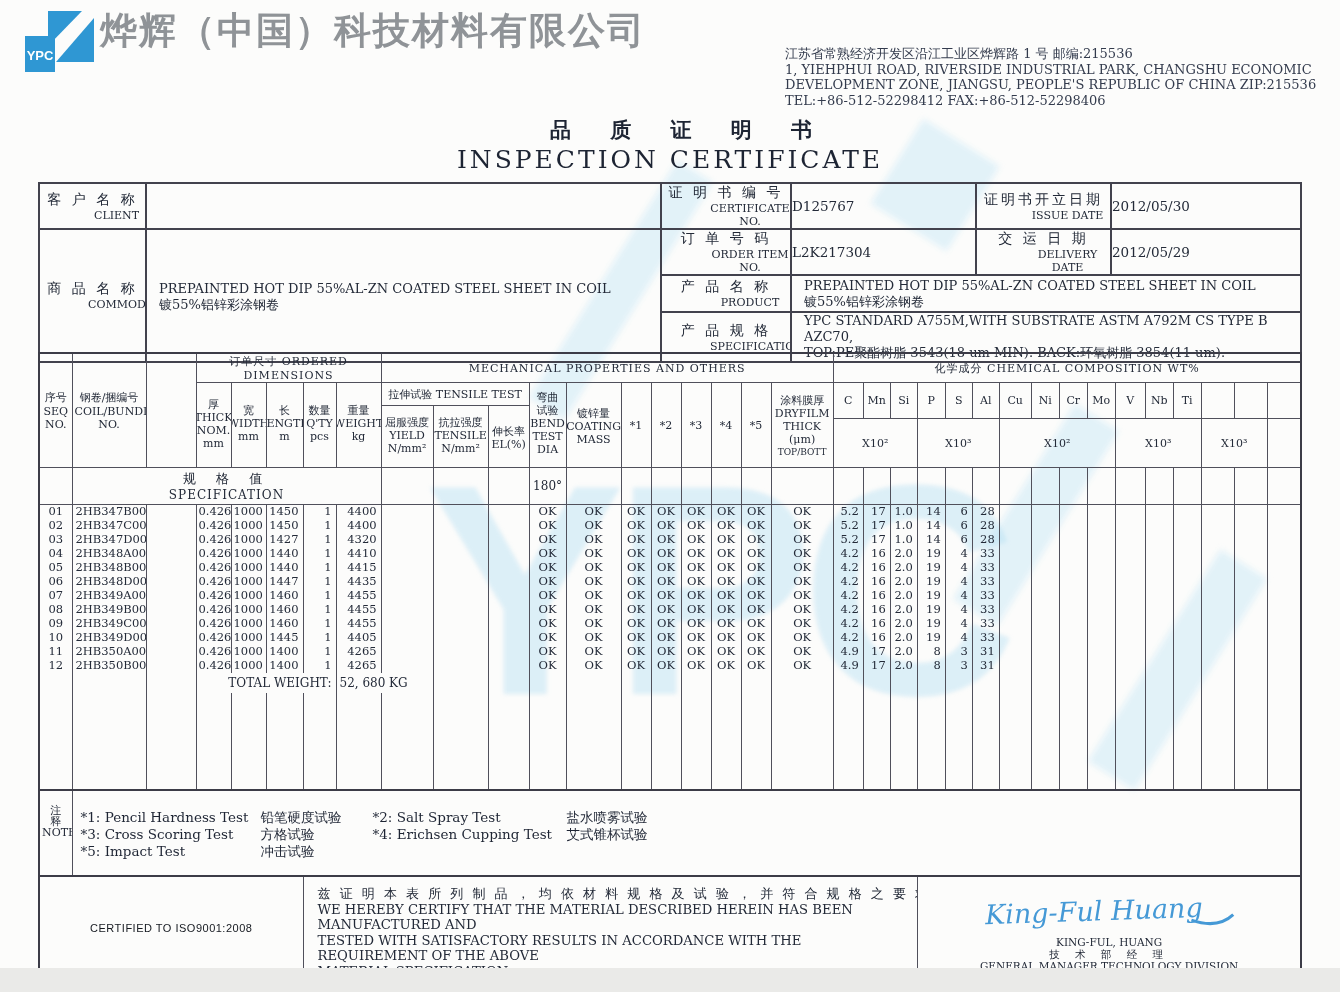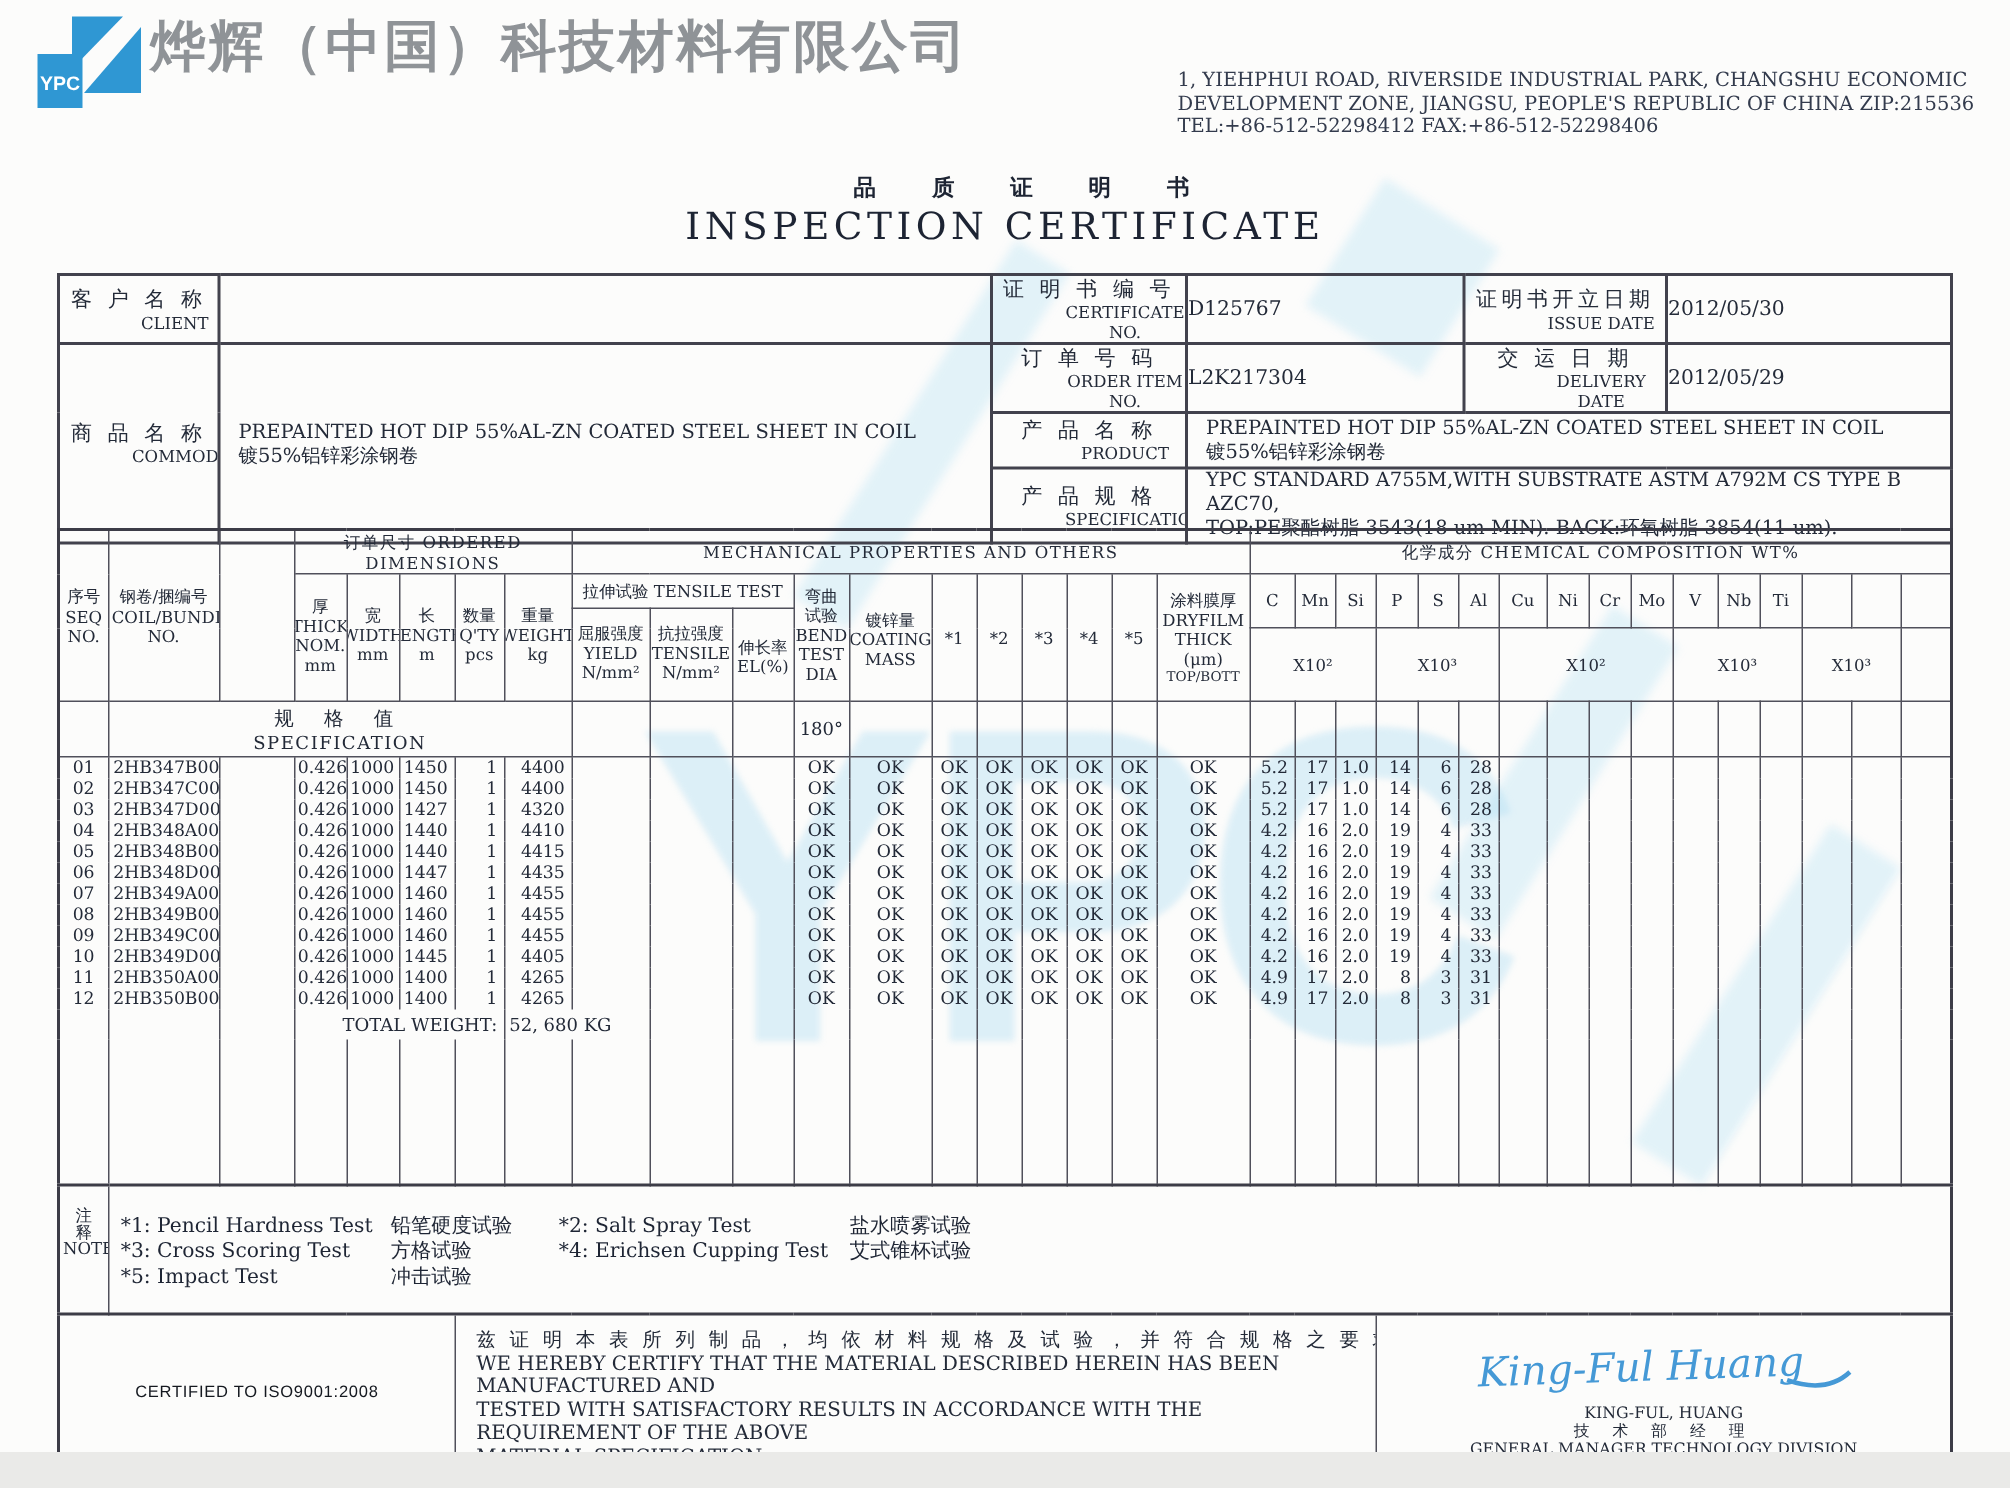--- a/index.html
+++ b/index.html
@@ -18,21 +18,21 @@
   
   .letterhead { position:absolute; left:0; top:0; width:1340px; height:115px; z-index:2; }
   .logo { position:absolute; left:18px; top:8px; }
   .co-cn { position:absolute; left:100px; top:6px; font-size:37px; font-weight:bold;
            letter-spacing:2px; color:#8f9397; white-space:nowrap; }
   .co-en { position:absolute; left:102px; top:47px; font-size:20px; font-weight:bold;
            letter-spacing:1.5px; color:#8f9397; font-family:"Liberation Sans",sans-serif; white-space:nowrap; }
   .addr { position:absolute; left:785px; top:46px; font-size:13px; line-height:15.5px; color:#333b4d; }
 
   .doc-title { position:absolute; left:0; top:116px; width:1340px; text-align:center; z-index:2; }
-  .doc-title .cn { font-size:15px; font-weight:bold; letter-spacing:16px; color:#1d2433;padding-left:38px; }
+  .doc-title .cn { font-size:21px; font-weight:bold; letter-spacing:16px; color:#1d2433;padding-left:38px; }
   .doc-title .en { font-size:25px; letter-spacing:3px; color:#1d2433; margin-top:1px; }
 
   
   table { border-collapse:collapse; table-layout:fixed; background:transparent; }
   .info-table { position:absolute; left:38px; top:182px; width:1262px; z-index:2; }
   .info-table td { border:2px solid #42424d; vertical-align:middle; overflow:hidden; }
   .ilbl { text-align:center; }
   .ilbl .cn { font-size:14px; letter-spacing:3px; }
   .ilbl .en { font-size:11px;margin-left:48px; }
   .ival { font-size:13.5px; }
@@ -98,20 +98,21 @@
 
   <div class="letterhead">
     <svg class="logo" width="82" height="76" viewBox="0 0 82 76">
       <polygon points="30,3 64,3 30,38" fill="#2f97d3"></polygon>
       <polygon points="76,10 76,54 38,54" fill="#2f97d3"></polygon>
       <rect x="7" y="28" width="30" height="36" fill="#2f97d3"></rect>
       <text x="22" y="52" text-anchor="middle" font-family="Liberation Sans, sans-serif" font-size="13" font-weight="bold" fill="#ffffff">YPC</text>
     </svg>
     <div class="co-cn">烨辉（中国）科技材料有限公司</div>
     <div class="addr">
+      <div>江苏省常熟经济开发区沿江工业区烨辉路 1 号 邮编:215536</div>
       <div>1, YIEHPHUI ROAD, RIVERSIDE INDUSTRIAL PARK, CHANGSHU ECONOMIC</div>
       <div>DEVELOPMENT ZONE, JIANGSU, PEOPLE'S REPUBLIC OF CHINA ZIP:215536</div>
       <div>TEL:+86-512-52298412  FAX:+86-512-52298406</div>
     </div>
   </div>
 
   <div class="doc-title">
     <div class="cn">品 质 证 明 书</div>
     <div class="en">INSPECTION CERTIFICATE</div>
   </div>

